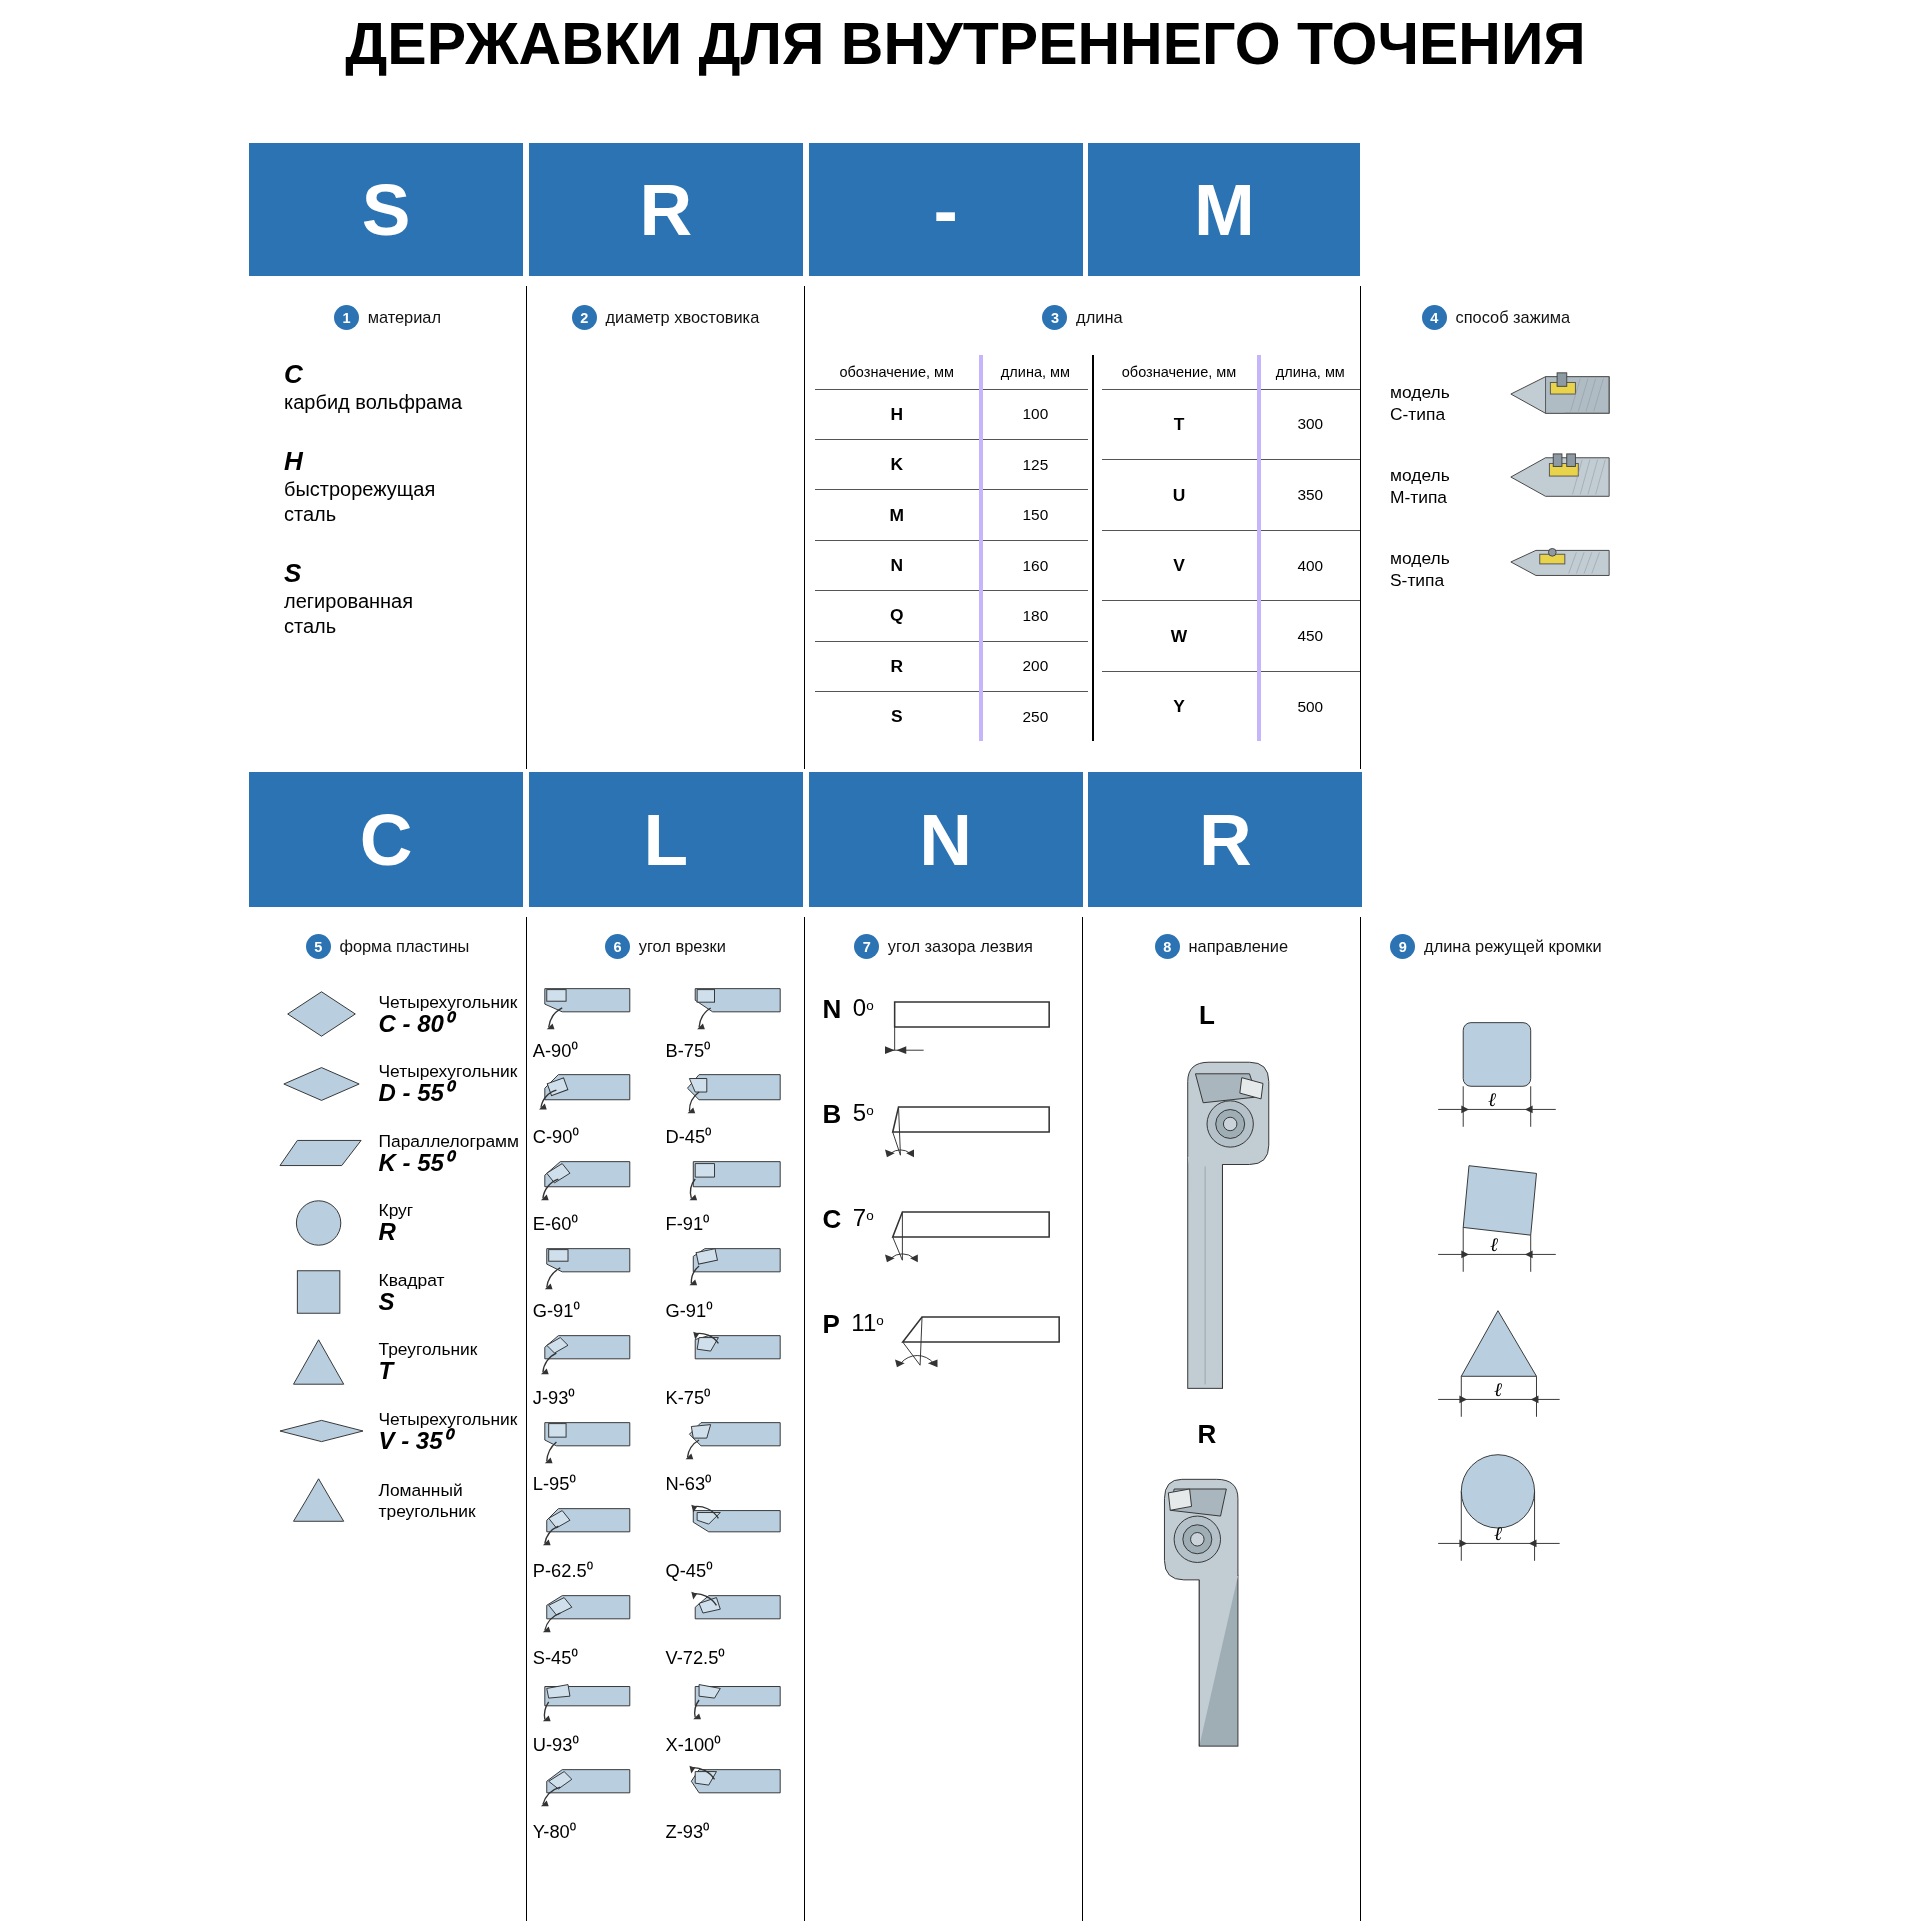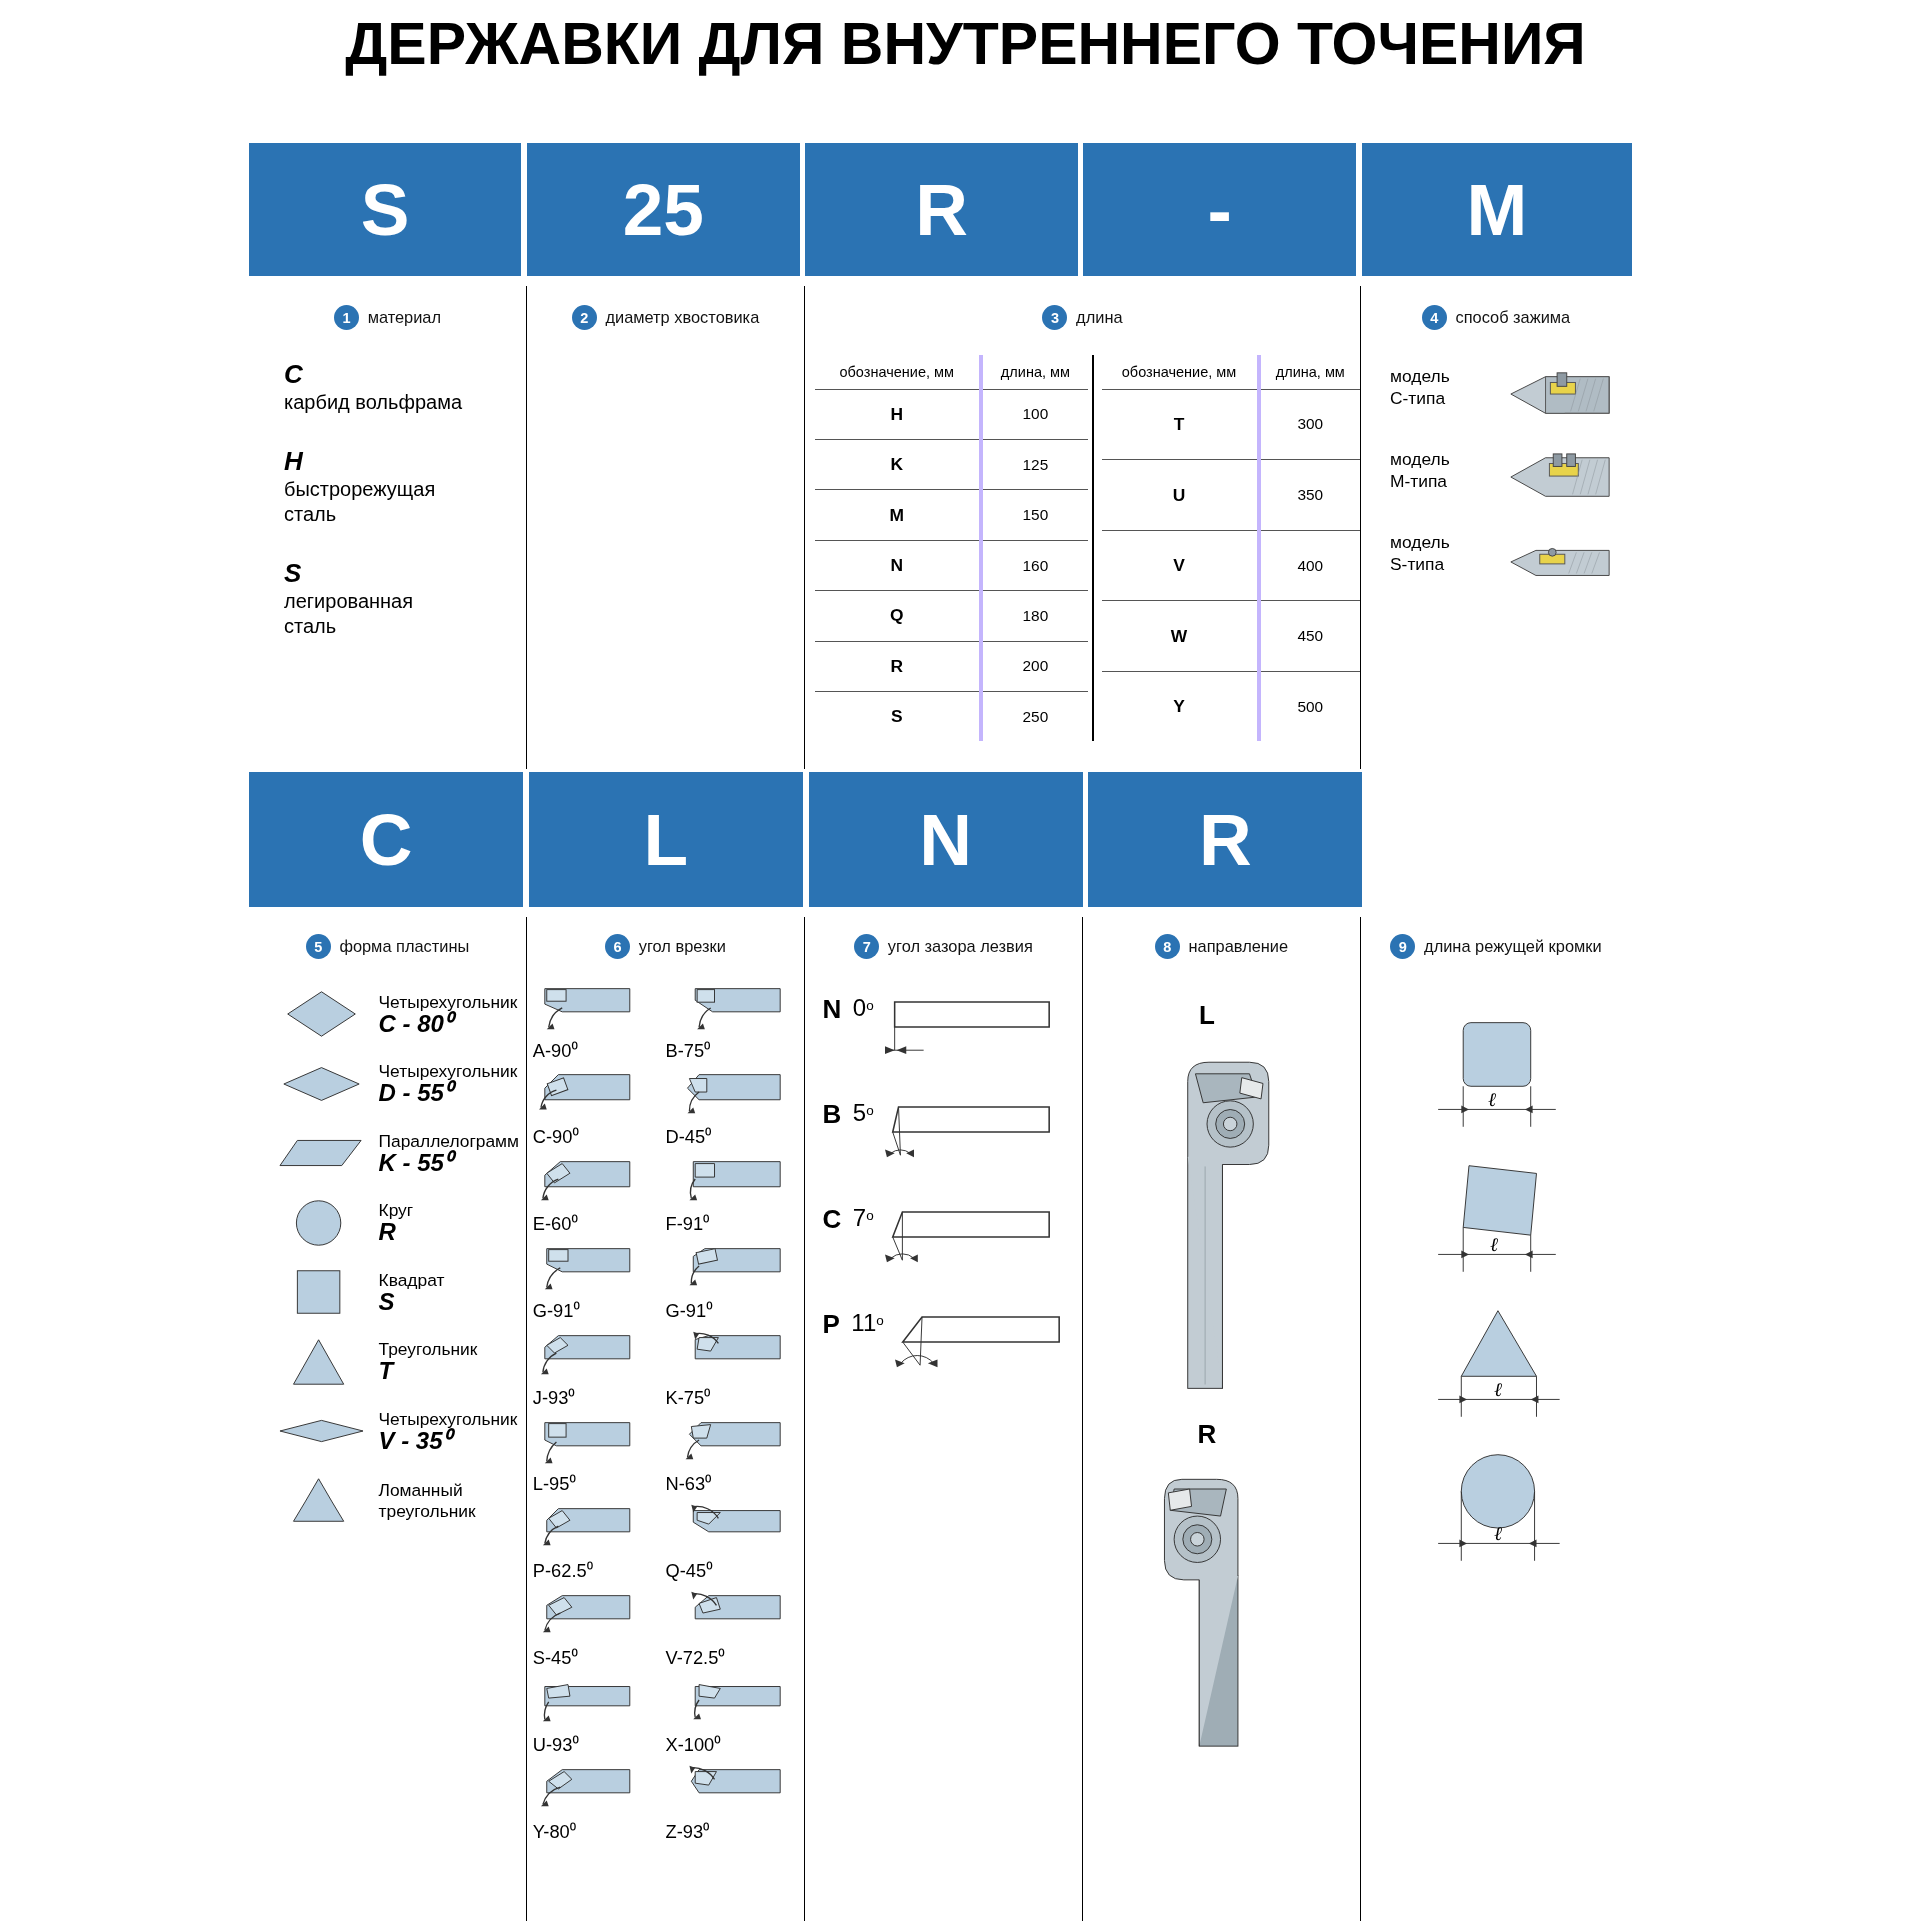--- a/index.html
+++ b/index.html
@@ -64,21 +64,21 @@
   table.len th, table.len td {
     border-bottom:1px solid #555;
     text-align:center;
     padding:8.7px 5.8px;
     font-weight:normal;
   }
   table.len th { font-size:14.5px; border-bottom:1px solid #555; }
   table.len td.bold { font-weight:bold; font-size:17.4px; }
   table.len .vline { border-right:4px solid #c4b5fd; }
 
-  .clamp-item { display:flex; align-items:flex-start; gap:20px; margin-bottom:23px; }
+  .clamp-item { display:flex; align-items:flex-end; gap:20px; margin-bottom:23px; }
   .clamp-text { font-size:17.4px; line-height:22px; width:97px; }
   .clamp-pic { width:106px; height:60px; position:relative; }
 
   .shape-item { display:flex; align-items:center; gap:13.5px; margin-bottom:13.5px; }
   .shape-pic { width:87px; height:56px; position:relative; flex:0 0 auto; }
   .shape-text { font-size:17.4px; line-height:21px; }
   .shape-text b { font-size:24px; font-style:italic; }
 
   .ang-grid { display:flex; flex-wrap:wrap; width:100%; }
   .ang-cell { width:50%; text-align:left; margin-bottom:3.9px; }
@@ -99,21 +99,20 @@
 </style>
 </head>
 <body>
 
 <div class="page">
 
   <div class="title">ДЕРЖАВКИ ДЛЯ ВНУТРЕННЕГО ТОЧЕНИЯ</div>
 
   <div class="codebar" style="left:249px; top:143px; width:1383px; height:133px;">
     <div class="codecell" style="width:274px;">S</div>
-    <div class="codecell" style="width:274px;">25</div>
     <div class="codecell" style="width:274px;">R</div>
     <div class="codecell" style="width:274px;">-</div>
     <div class="codecell" style="width:272px;">M</div>
   </div>
 
   <div class="section" style="left:249px; top:286px; width:278px; height:483px;">
     <div class="badge-row" style="margin-top:19.3px;">
       <span class="badge">1</span>
       <span class="badge-label">материал</span>
     </div>

